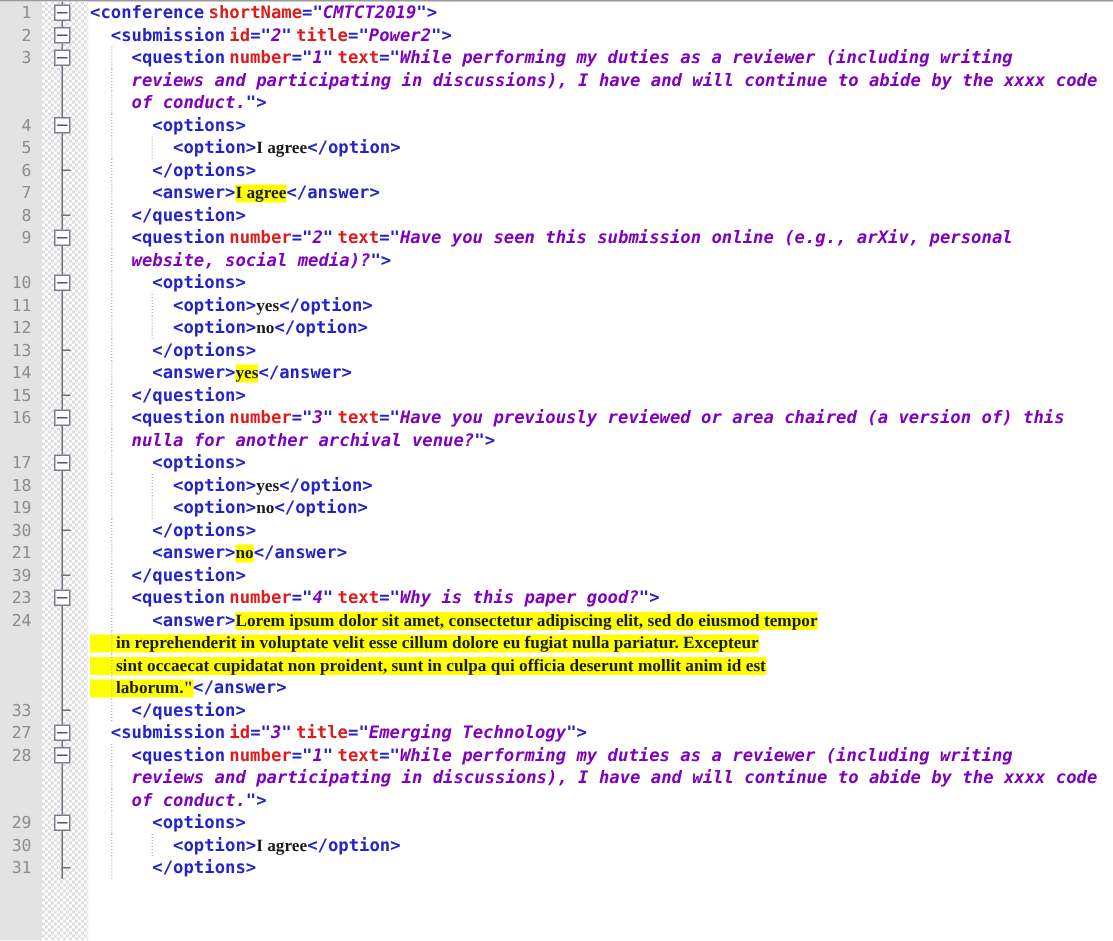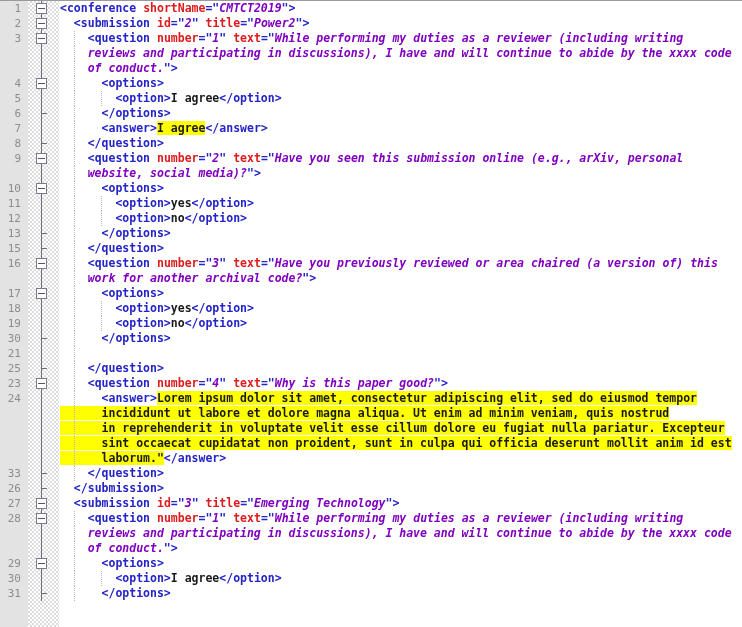--- a/index.html
+++ b/index.html
@@ -78,21 +78,21 @@
     font-size:11.5px;line-height:15px;
     font-weight:bold;
     letter-spacing:0px;
   }
   
   .tag    {color:#2424c8;}   
   .tname  {color:#2424c8;}
   .attr   {color:#e01b1b;}   
   .punc   {color:#2424c8;}   
   .aval   {color:#8000c0;font-style:italic;}   
-  .txt    {color:#1a1a1a;}   
+  .txt    {color:#1a1a1a;font-family:Liberation Serif, serif;}   
   .hl     {background:#ffff00;}
 </style>
 </head>
 <body>
 
 <div id="editor">
   <div class="gutter-num"></div>
   <div class="gutter-fold"></div>
   <div class="gutter-sep"></div>
   <div class="rows" id="rows">
@@ -105,37 +105,36 @@
       <div class="row"><div class="ln">5</div><div class="tline"></div><div class="iguide" style="left: 74px;"></div><div class="iguide" style="left: 101px;"></div><div class="code"><span class="tag">        &lt;</span><span class="tname">option</span><span class="tag">&gt;</span><span class="txt">I agree</span><span class="tag">&lt;/</span><span class="tname">option</span><span class="tag">&gt;</span></div></div>
       <div class="row"><div class="ln">6</div><div class="tline"></div><div class="tick"></div><div class="iguide" style="left: 74px;"></div><div class="code"><span class="tag">      &lt;/</span><span class="tname">options</span><span class="tag">&gt;</span></div></div>
       <div class="row"><div class="ln">7</div><div class="tline"></div><div class="iguide" style="left: 74px;"></div><div class="code"><span class="tag">      &lt;</span><span class="tname">answer</span><span class="tag">&gt;</span><span class="txt hl">I agree</span><span class="tag">&lt;/</span><span class="tname">answer</span><span class="tag">&gt;</span></div></div>
       <div class="row"><div class="ln">8</div><div class="tline"></div><div class="tick"></div><div class="iguide" style="left: 74px;"></div><div class="code"><span class="tag">    &lt;/</span><span class="tname">question</span><span class="tag">&gt;</span></div></div>
       <div class="row"><div class="ln">9</div><div class="tline"></div><div class="fold"></div><div class="iguide" style="left: 74px;"></div><div class="code"><span class="tag">    &lt;</span><span class="tname">question</span><span class="txt"> </span><span class="attr">number</span><span class="punc">="</span><span class="aval">2</span><span class="punc">"</span><span class="txt"> </span><span class="attr">text</span><span class="punc">="</span><span class="aval">Have you seen this submission online (e.g., arXiv, personal</span></div></div>
       <div class="row"><div class="ln"></div><div class="tline"></div><div class="iguide" style="left: 74px;"></div><div class="code"><span class="aval">    website, social media)?</span><span class="punc">"</span><span class="tag">&gt;</span></div></div>
       <div class="row"><div class="ln">10</div><div class="tline"></div><div class="fold"></div><div class="iguide" style="left: 74px;"></div><div class="code"><span class="tag">      &lt;</span><span class="tname">options</span><span class="tag">&gt;</span></div></div>
       <div class="row"><div class="ln">11</div><div class="tline"></div><div class="iguide" style="left: 74px;"></div><div class="iguide" style="left: 101px;"></div><div class="code"><span class="tag">        &lt;</span><span class="tname">option</span><span class="tag">&gt;</span><span class="txt">yes</span><span class="tag">&lt;/</span><span class="tname">option</span><span class="tag">&gt;</span></div></div>
       <div class="row"><div class="ln">12</div><div class="tline"></div><div class="iguide" style="left: 74px;"></div><div class="iguide" style="left: 101px;"></div><div class="code"><span class="tag">        &lt;</span><span class="tname">option</span><span class="tag">&gt;</span><span class="txt">no</span><span class="tag">&lt;/</span><span class="tname">option</span><span class="tag">&gt;</span></div></div>
       <div class="row"><div class="ln">13</div><div class="tline"></div><div class="tick"></div><div class="iguide" style="left: 74px;"></div><div class="code"><span class="tag">      &lt;/</span><span class="tname">options</span><span class="tag">&gt;</span></div></div>
+      <div class="row"><div class="ln">14</div><div class="tline"></div><div class="iguide" style="left: 74px;"></div><div class="code"><span class="tag">      &lt;</span><span class="tname">answer</span><span class="tag">&gt;</span><span class="txt hl">yes</span><span class="tag">&lt;/</span><span class="tname">answer</span><span class="tag">&gt;</span></div></div>
       <div class="row"><div class="ln">15</div><div class="tline"></div><div class="tick"></div><div class="iguide" style="left: 74px;"></div><div class="code"><span class="tag">    &lt;/</span><span class="tname">question</span><span class="tag">&gt;</span></div></div>
       <div class="row"><div class="ln">16</div><div class="tline"></div><div class="fold"></div><div class="iguide" style="left: 74px;"></div><div class="code"><span class="tag">    &lt;</span><span class="tname">question</span><span class="txt"> </span><span class="attr">number</span><span class="punc">="</span><span class="aval">3</span><span class="punc">"</span><span class="txt"> </span><span class="attr">text</span><span class="punc">="</span><span class="aval">Have you previously reviewed or area chaired (a version of) this</span></div></div>
-      <div class="row"><div class="ln"></div><div class="tline"></div><div class="iguide" style="left: 74px;"></div><div class="code"><span class="aval">    work for another archival code?</span><span class="punc">"</span><span class="tag">&gt;</span></div></div>
+      <div class="row"><div class="ln"></div><div class="tline"></div><div class="iguide" style="left: 74px;"></div><div class="code"><span class="aval">    nulla for another archival venue?</span><span class="punc">"</span><span class="tag">&gt;</span></div></div>
       <div class="row"><div class="ln">17</div><div class="tline"></div><div class="fold"></div><div class="iguide" style="left: 74px;"></div><div class="code"><span class="tag">      &lt;</span><span class="tname">options</span><span class="tag">&gt;</span></div></div>
       <div class="row"><div class="ln">18</div><div class="tline"></div><div class="iguide" style="left: 74px;"></div><div class="iguide" style="left: 101px;"></div><div class="code"><span class="tag">        &lt;</span><span class="tname">option</span><span class="tag">&gt;</span><span class="txt">yes</span><span class="tag">&lt;/</span><span class="tname">option</span><span class="tag">&gt;</span></div></div>
       <div class="row"><div class="ln">19</div><div class="tline"></div><div class="iguide" style="left: 74px;"></div><div class="iguide" style="left: 101px;"></div><div class="code"><span class="tag">        &lt;</span><span class="tname">option</span><span class="tag">&gt;</span><span class="txt">no</span><span class="tag">&lt;/</span><span class="tname">option</span><span class="tag">&gt;</span></div></div>
       <div class="row"><div class="ln">30</div><div class="tline"></div><div class="tick"></div><div class="iguide" style="left: 74px;"></div><div class="code"><span class="tag">      &lt;/</span><span class="tname">options</span><span class="tag">&gt;</span></div></div>
-      <div class="row"><div class="ln">21</div><div class="tline"></div><div class="iguide" style="left: 74px;"></div></div>
-      <div class="row"><div class="ln">25</div><div class="tline"></div><div class="tick"></div><div class="iguide" style="left: 74px;"></div><div class="code"><span class="tag">    &lt;/</span><span class="tname">question</span><span class="tag">&gt;</span></div></div>
+      <div class="row"><div class="ln">21</div><div class="tline"></div><div class="iguide" style="left: 74px;"></div><div class="code"><span class="tag">      &lt;</span><span class="tname">answer</span><span class="tag">&gt;</span><span class="txt hl">no</span><span class="tag">&lt;/</span><span class="tname">answer</span><span class="tag">&gt;</span></div></div>
+      <div class="row"><div class="ln">39</div><div class="tline"></div><div class="tick"></div><div class="iguide" style="left: 74px;"></div><div class="code"><span class="tag">    &lt;/</span><span class="tname">question</span><span class="tag">&gt;</span></div></div>
       <div class="row"><div class="ln">23</div><div class="tline"></div><div class="fold"></div><div class="iguide" style="left: 74px;"></div><div class="code"><span class="tag">    &lt;</span><span class="tname">question</span><span class="txt"> </span><span class="attr">number</span><span class="punc">="</span><span class="aval">4</span><span class="punc">"</span><span class="txt"> </span><span class="attr">text</span><span class="punc">="</span><span class="aval">Why is this paper good?</span><span class="punc">"</span><span class="tag">&gt;</span></div></div>
       <div class="row"><div class="ln">24</div><div class="tline"></div><div class="iguide" style="left: 74px;"></div><div class="code"><span class="tag">      &lt;</span><span class="tname">answer</span><span class="tag">&gt;</span><span class="txt hl">Lorem ipsum dolor sit amet, consectetur adipiscing elit, sed do eiusmod tempor</span></div></div>
-      <div class="row"><div class="ln"></div><div class="tline"></div><div class="iguide" style="left: 74px;"></div><div class="code"><span class="txt hl">      incididunt ut labore et dolore magna aliqua. Ut enim ad minim veniam, quis nostrud</span></div></div>
       <div class="row"><div class="ln"></div><div class="tline"></div><div class="iguide" style="left: 74px;"></div><div class="code"><span class="txt hl">      in reprehenderit in voluptate velit esse cillum dolore eu fugiat nulla pariatur. Excepteur</span></div></div>
       <div class="row"><div class="ln"></div><div class="tline"></div><div class="iguide" style="left: 74px;"></div><div class="code"><span class="txt hl">      sint occaecat cupidatat non proident, sunt in culpa qui officia deserunt mollit anim id est</span></div></div>
       <div class="row"><div class="ln"></div><div class="tline"></div><div class="iguide" style="left: 74px;"></div><div class="code"><span class="txt hl">      laborum."</span><span class="tag">&lt;/</span><span class="tname">answer</span><span class="tag">&gt;</span></div></div>
       <div class="row"><div class="ln">33</div><div class="tline"></div><div class="tick"></div><div class="iguide" style="left: 74px;"></div><div class="code"><span class="tag">    &lt;/</span><span class="tname">question</span><span class="tag">&gt;</span></div></div>
-      <div class="row"><div class="ln">26</div><div class="tline"></div><div class="tick"></div><div class="code"><span class="tag">  &lt;/</span><span class="tname">submission</span><span class="tag">&gt;</span></div></div>
       <div class="row"><div class="ln">27</div><div class="tline"></div><div class="fold"></div><div class="code"><span class="tag">  &lt;</span><span class="tname">submission</span><span class="txt"> </span><span class="attr">id</span><span class="punc">="</span><span class="aval">3</span><span class="punc">"</span><span class="txt"> </span><span class="attr">title</span><span class="punc">="</span><span class="aval">Emerging Technology</span><span class="punc">"</span><span class="tag">&gt;</span></div></div>
       <div class="row"><div class="ln">28</div><div class="tline"></div><div class="fold"></div><div class="iguide" style="left: 74px;"></div><div class="code"><span class="tag">    &lt;</span><span class="tname">question</span><span class="txt"> </span><span class="attr">number</span><span class="punc">="</span><span class="aval">1</span><span class="punc">"</span><span class="txt"> </span><span class="attr">text</span><span class="punc">="</span><span class="aval">While performing my duties as a reviewer (including writing</span></div></div>
       <div class="row"><div class="ln"></div><div class="tline"></div><div class="iguide" style="left: 74px;"></div><div class="code"><span class="aval">    reviews and participating in discussions), I have and will continue to abide by the xxxx code</span></div></div>
       <div class="row"><div class="ln"></div><div class="tline"></div><div class="iguide" style="left: 74px;"></div><div class="code"><span class="aval">    of conduct.</span><span class="punc">"</span><span class="tag">&gt;</span></div></div>
       <div class="row"><div class="ln">29</div><div class="tline"></div><div class="fold"></div><div class="iguide" style="left: 74px;"></div><div class="code"><span class="tag">      &lt;</span><span class="tname">options</span><span class="tag">&gt;</span></div></div>
       <div class="row"><div class="ln">30</div><div class="tline"></div><div class="iguide" style="left: 74px;"></div><div class="iguide" style="left: 101px;"></div><div class="code"><span class="tag">        &lt;</span><span class="tname">option</span><span class="tag">&gt;</span><span class="txt">I agree</span><span class="tag">&lt;/</span><span class="tname">option</span><span class="tag">&gt;</span></div></div>
       <div class="row"><div class="ln">31</div><div class="tline"></div><div class="tick"></div><div class="iguide" style="left: 74px;"></div><div class="code"><span class="tag">      &lt;/</span><span class="tname">options</span><span class="tag">&gt;</span></div></div>
     </div>
 </div>
 

